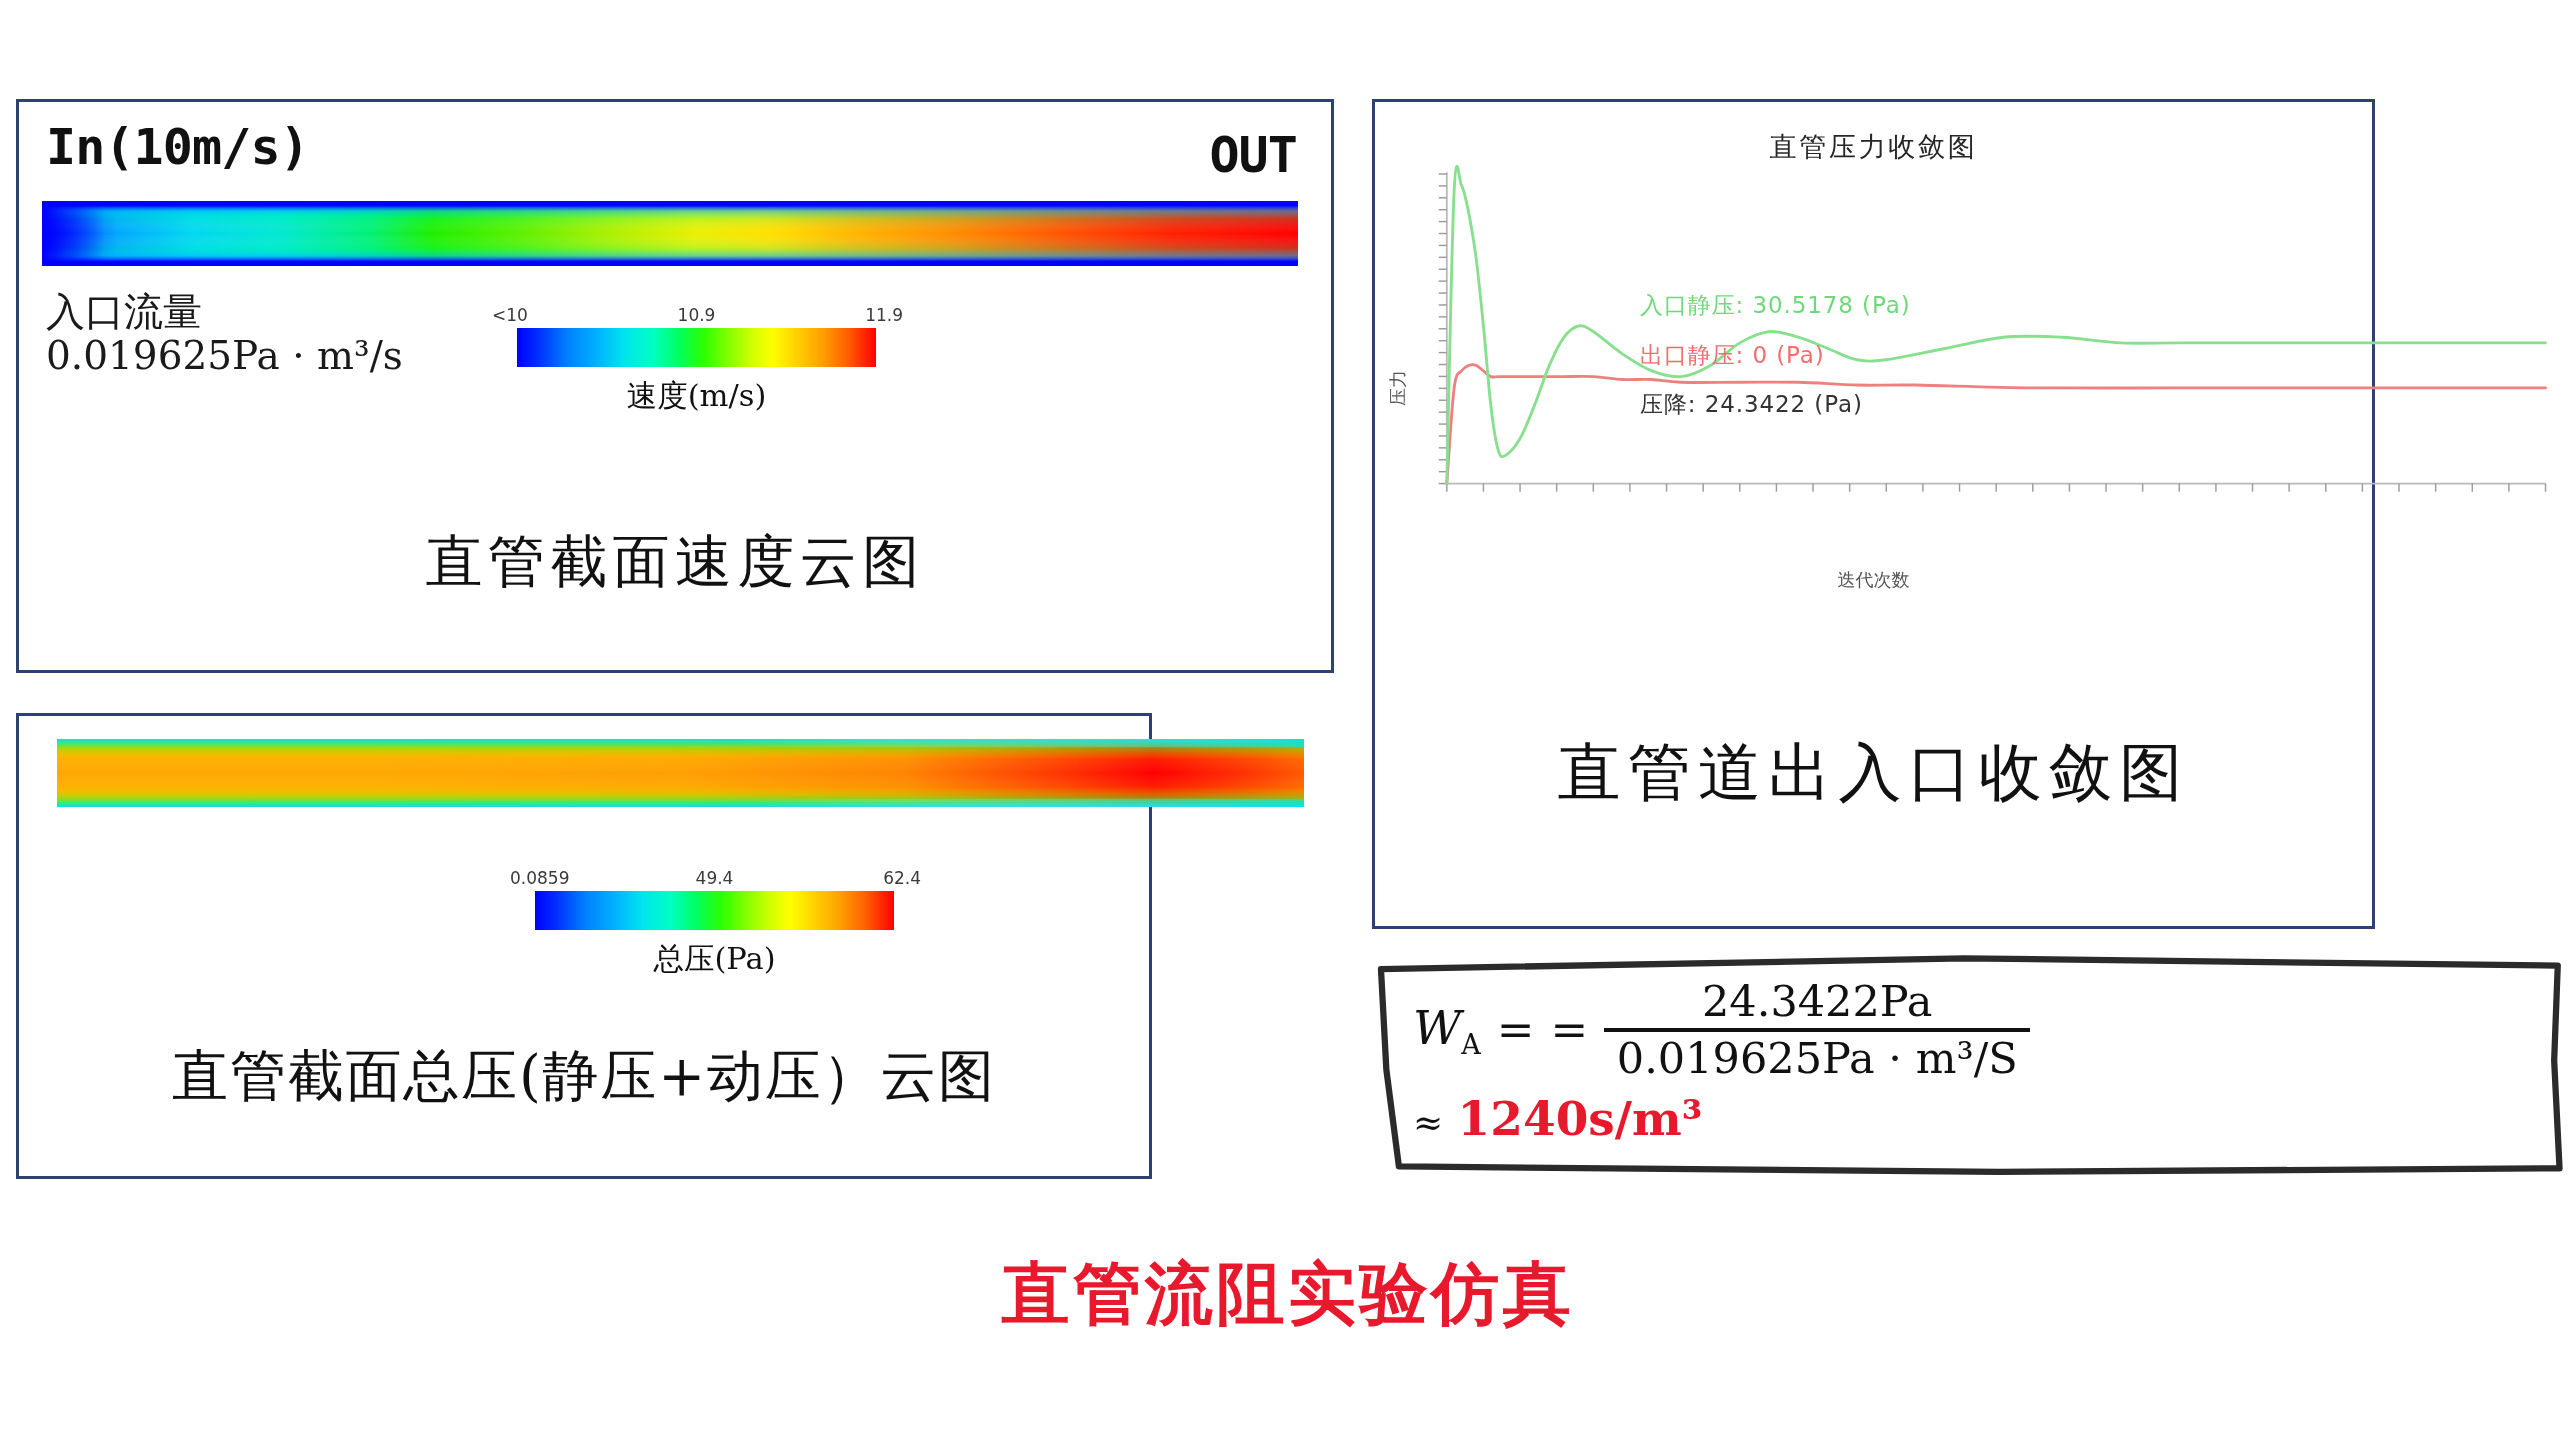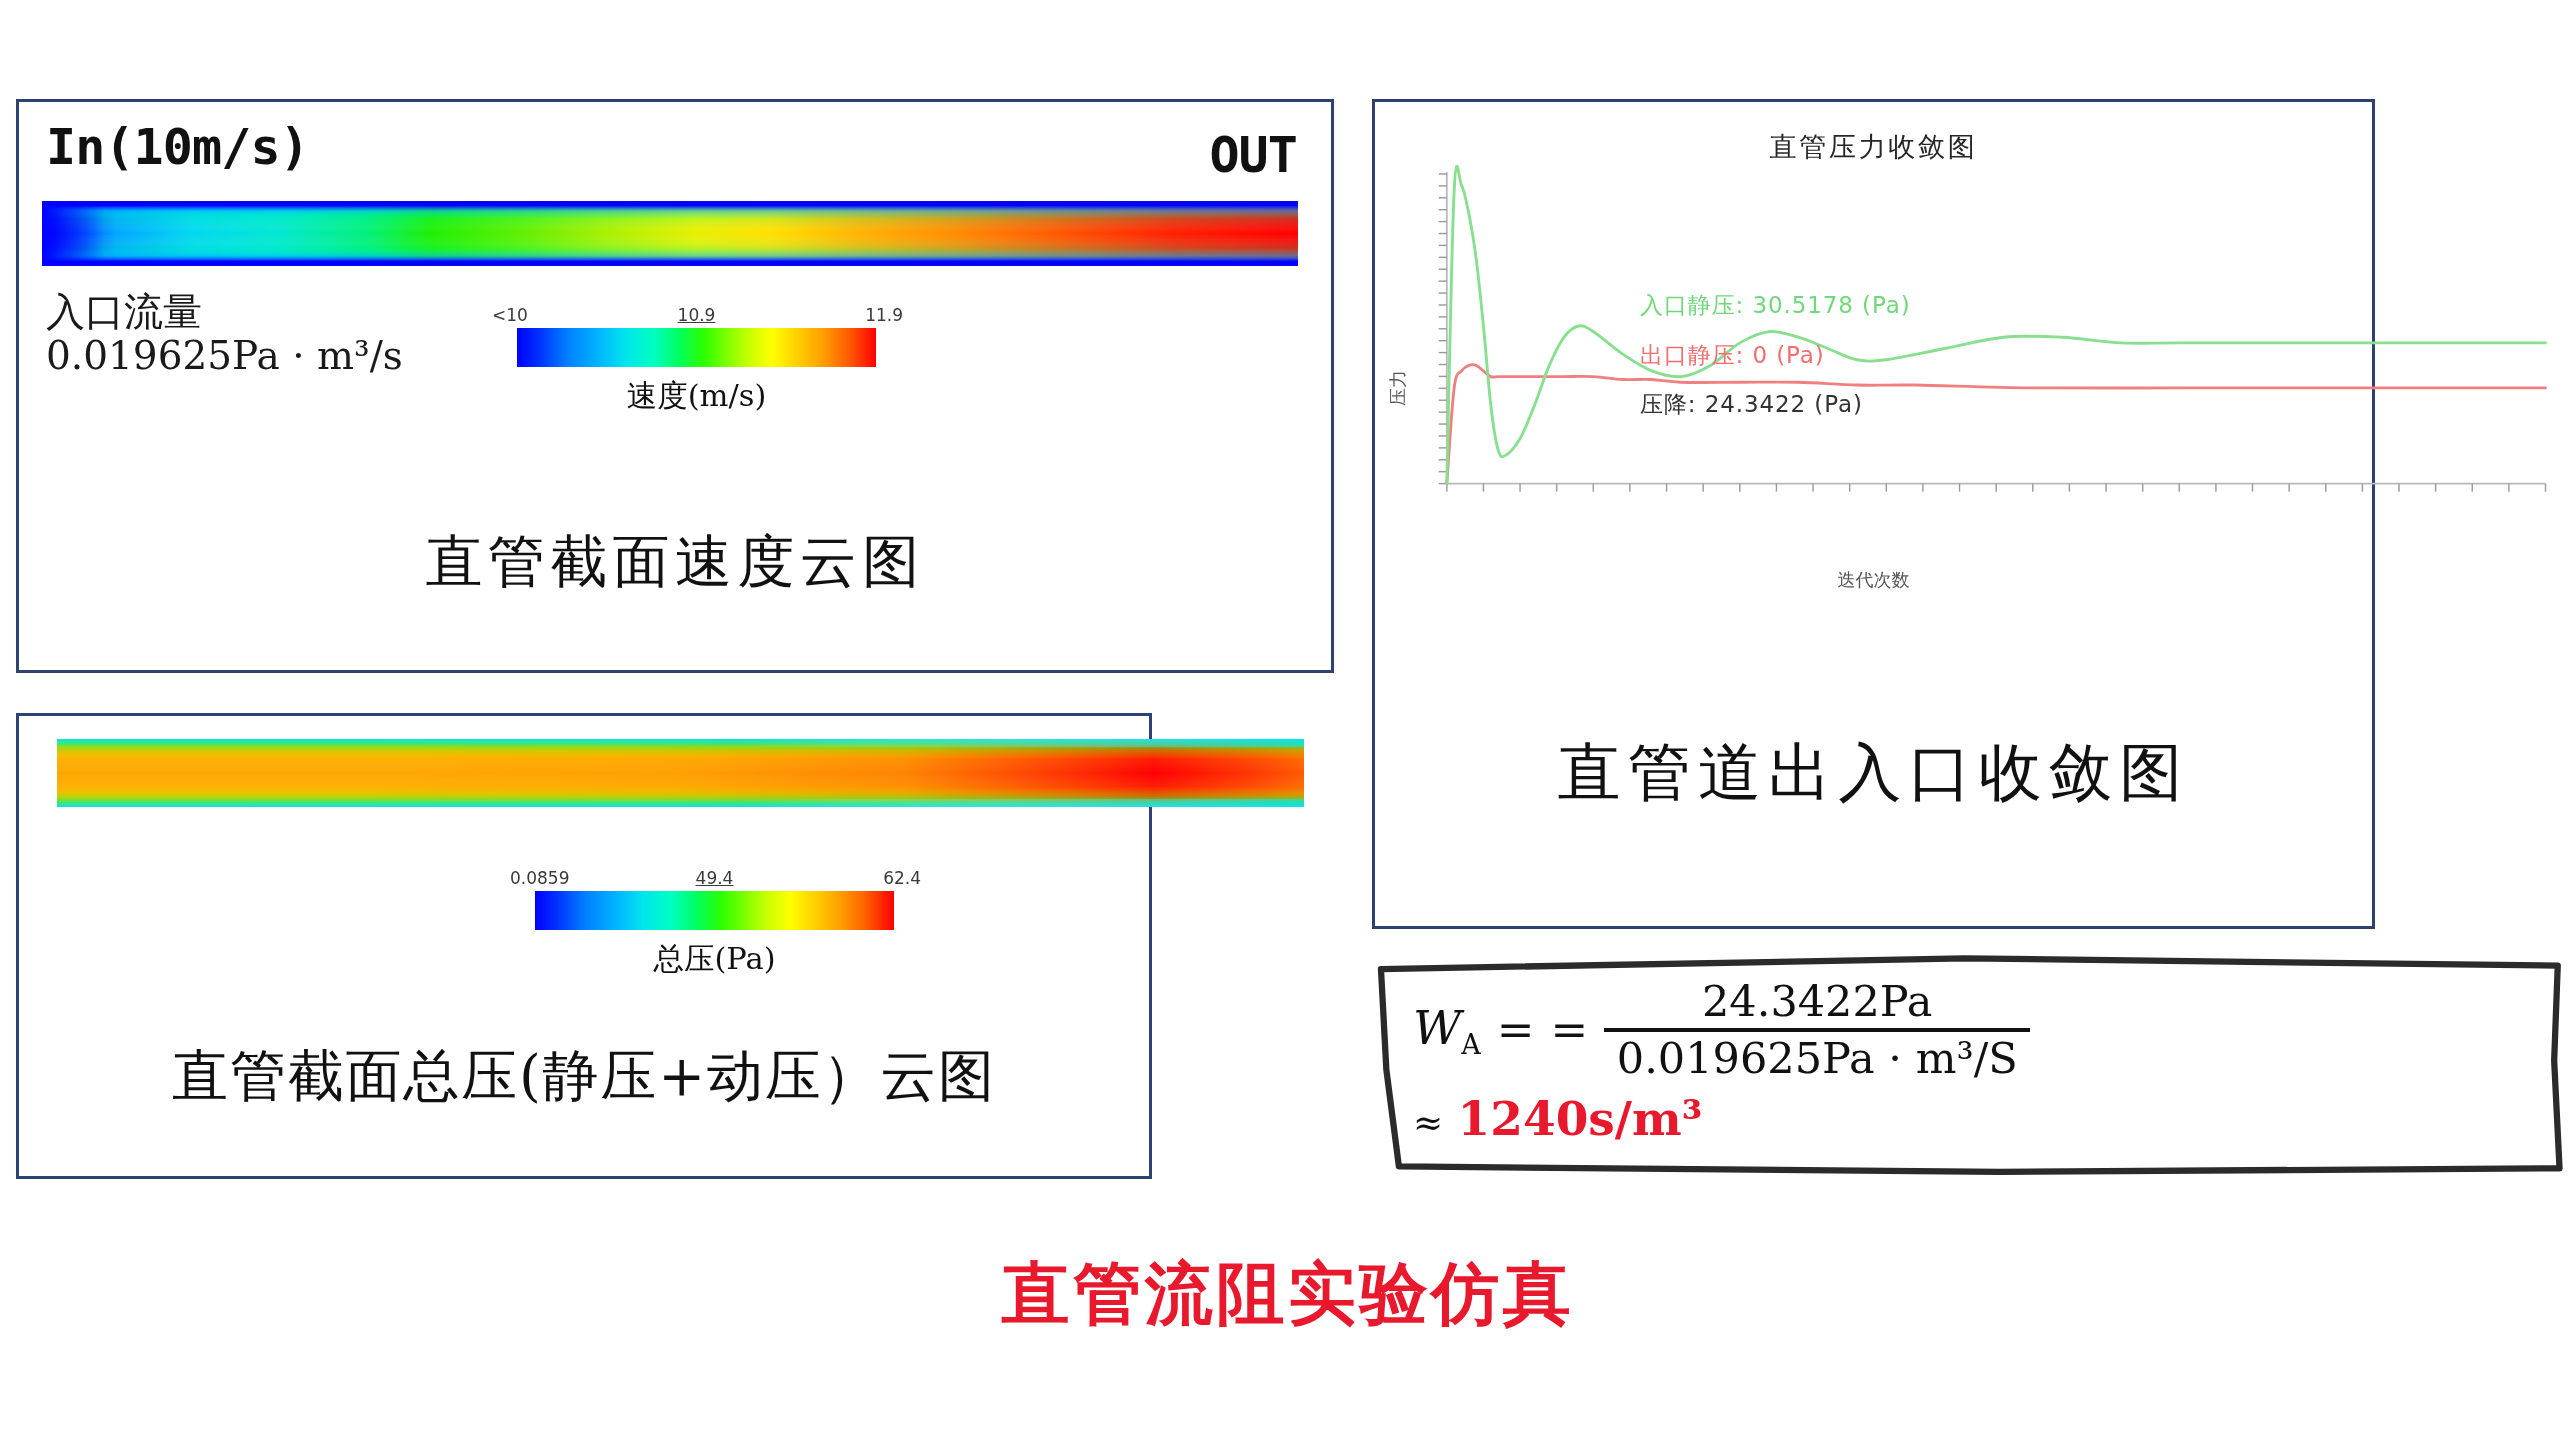--- a/index.html
+++ b/index.html
@@ -27,21 +27,21 @@
   #flow-line1{top:183px;}
   #flow-line2{top:231px;}
 
   .cbwrap{position:absolute;}
   #cbwrap-velocity{left:498px;top:203px;width:359px;}
   #cbwrap-pressure{left:516px;top:152px;width:359px;}
   .cbticks{position:relative;height:23px;}
   .cbticks span{position:absolute;font-size:17px;color:#3a3a3a;
       font-family:"DejaVu Sans","Liberation Sans",sans-serif;white-space:nowrap;}
   .cbticks .t0{left:-25px;}
-  .cbticks .t1{left:50%;transform:translateX(-50%);text-decoration:underline;}
+  .cbticks .t1{left:50%;transform:translateX(-50%);}
   .cbticks .t2{right:-27px;}
   .cbbar{height:39px;width:100%;}
   .cbbar.vel{background:linear-gradient(90deg,
      #0000ff 0%,#0030ff 6%,#0080ff 14%,#00b0ff 22%,#00e5ee 30%,
      #00ffc0 38%,#00ff60 45%,#2cff00 52%,#85ff00 59%,#ccff00 65%,
      #ffff00 71%,#ffd000 78%,#ffa000 85%,#ff6000 92%,#ff0000 100%);}
   .cbbar.pres{background:linear-gradient(90deg,
      #0000ff 0%,#0030ff 6%,#0080ff 14%,#00b0ff 22%,#00e5ee 30%,
      #00ffc0 38%,#00ff60 45%,#2cff00 52%,#85ff00 59%,#ccff00 65%,
      #ffff00 71%,#ffd000 78%,#ffa000 85%,#ff6000 92%,#ff0000 100%);}

